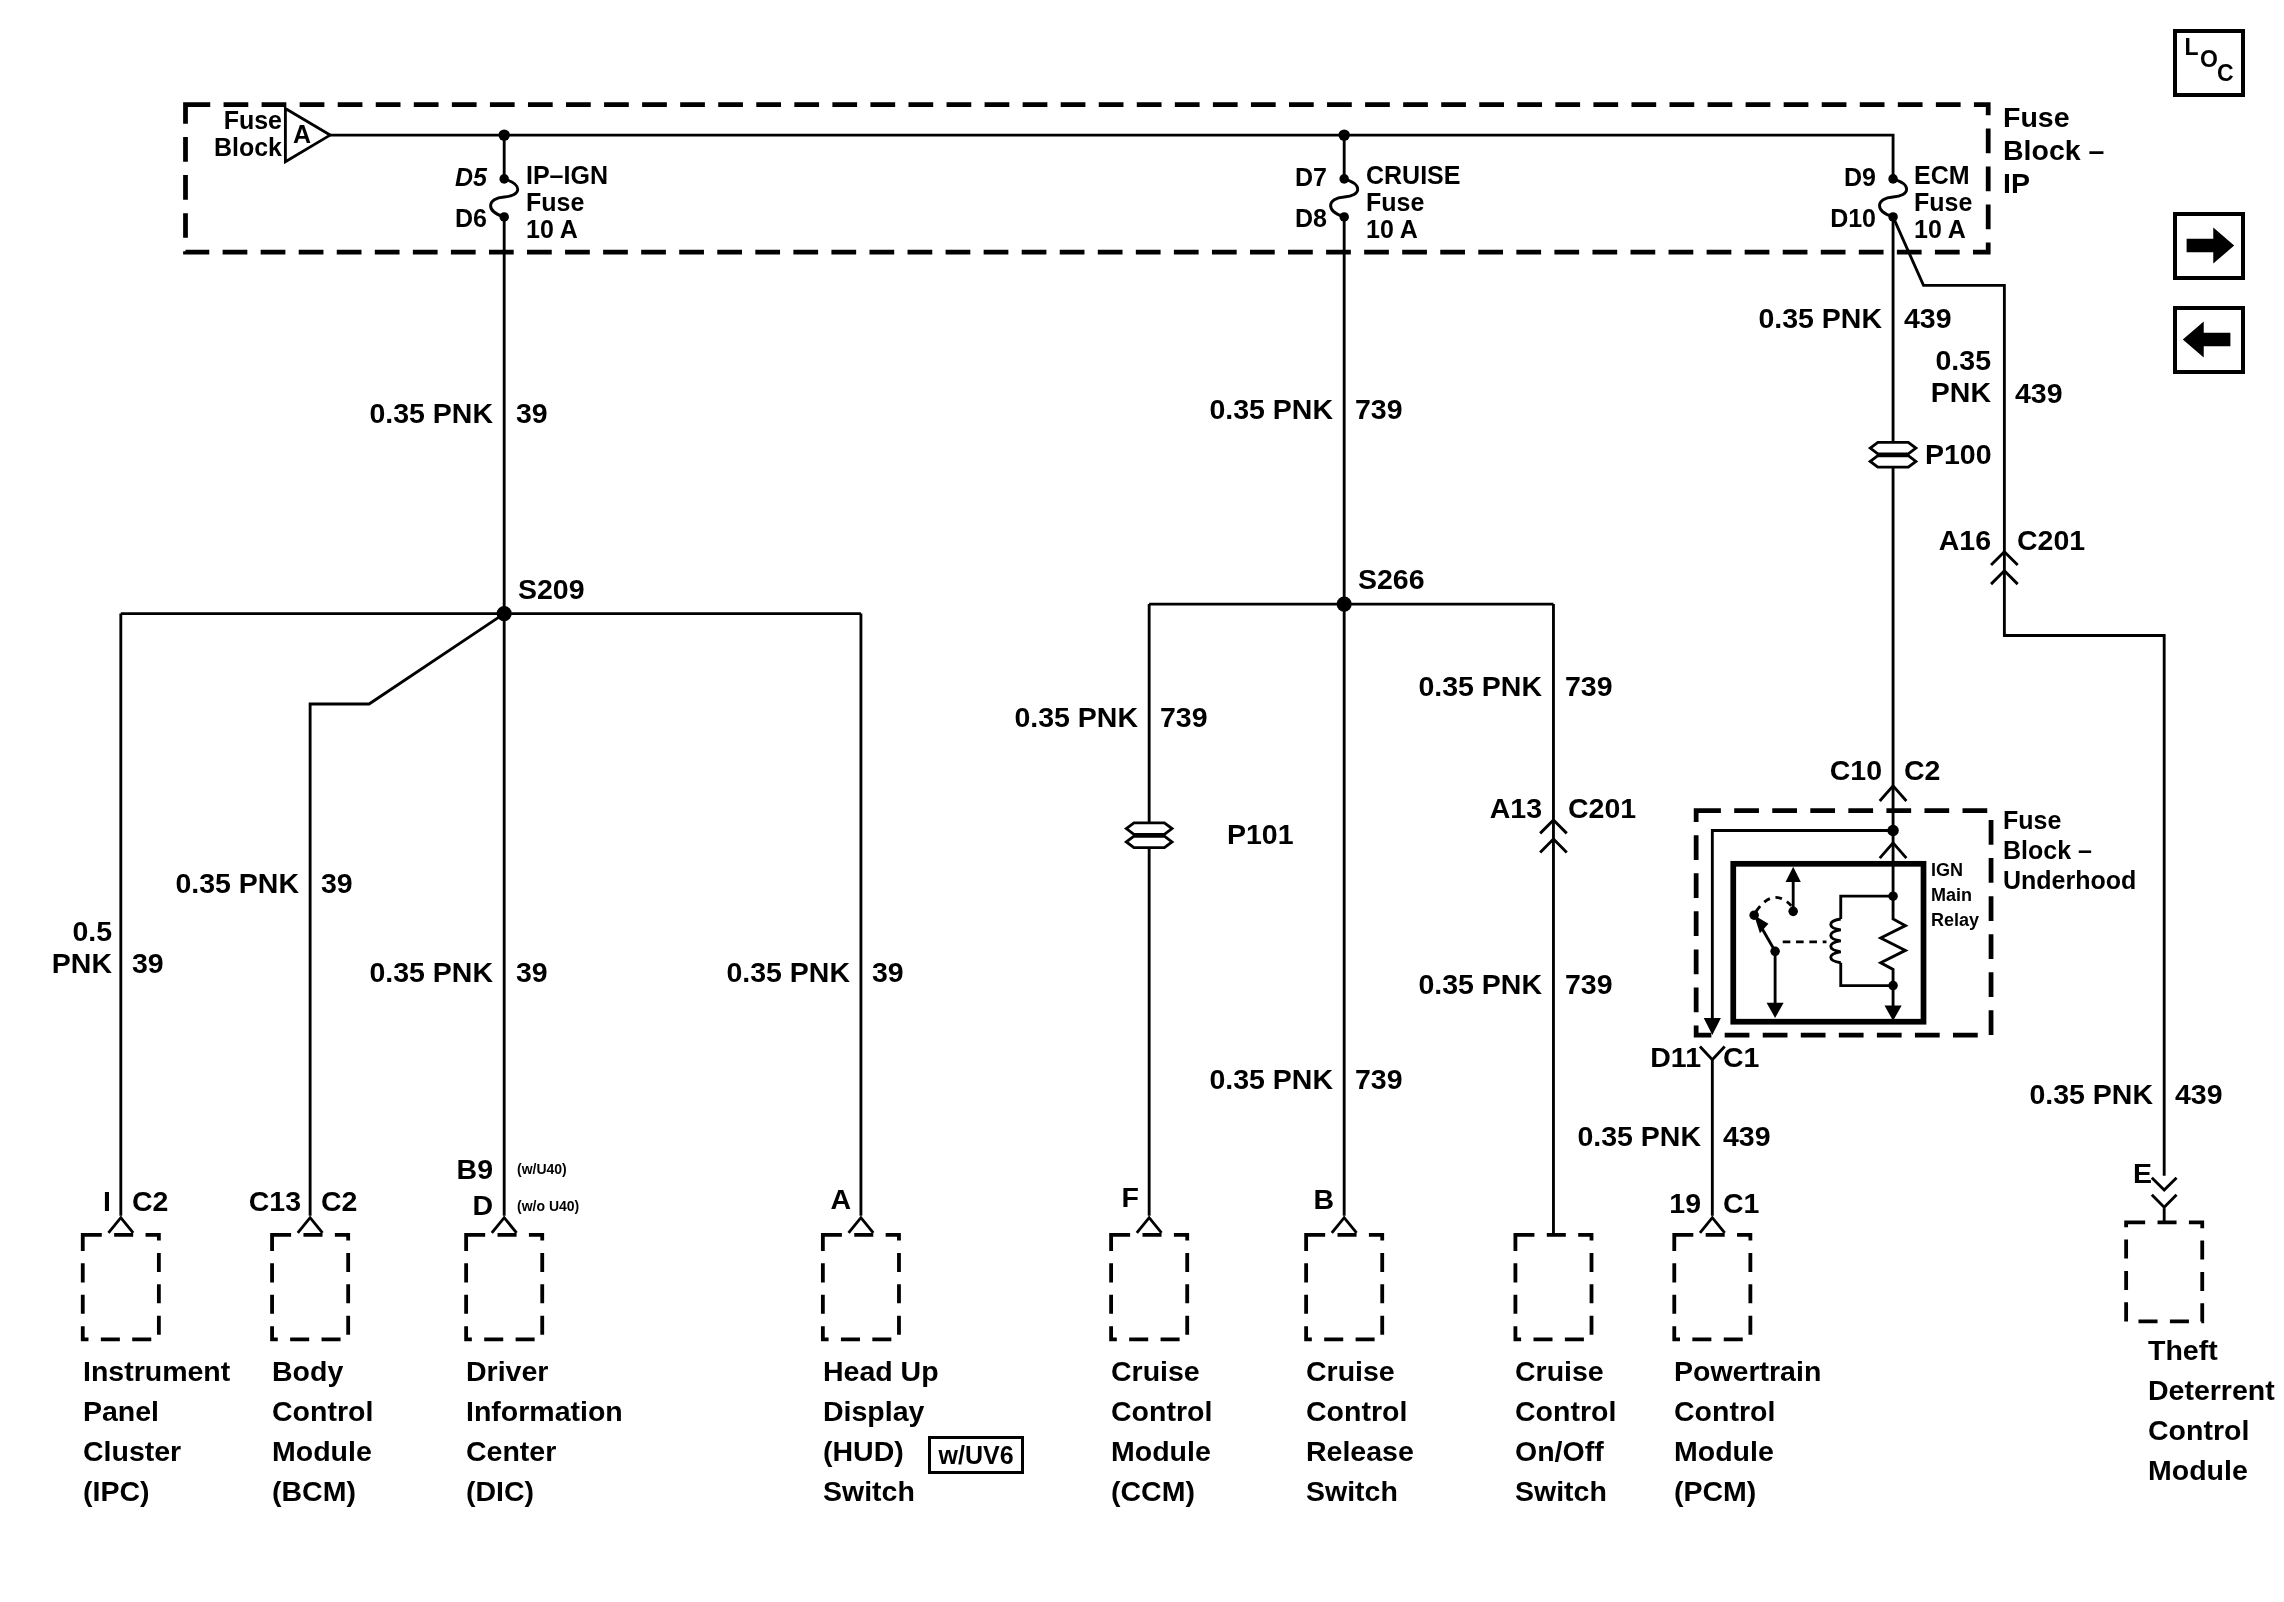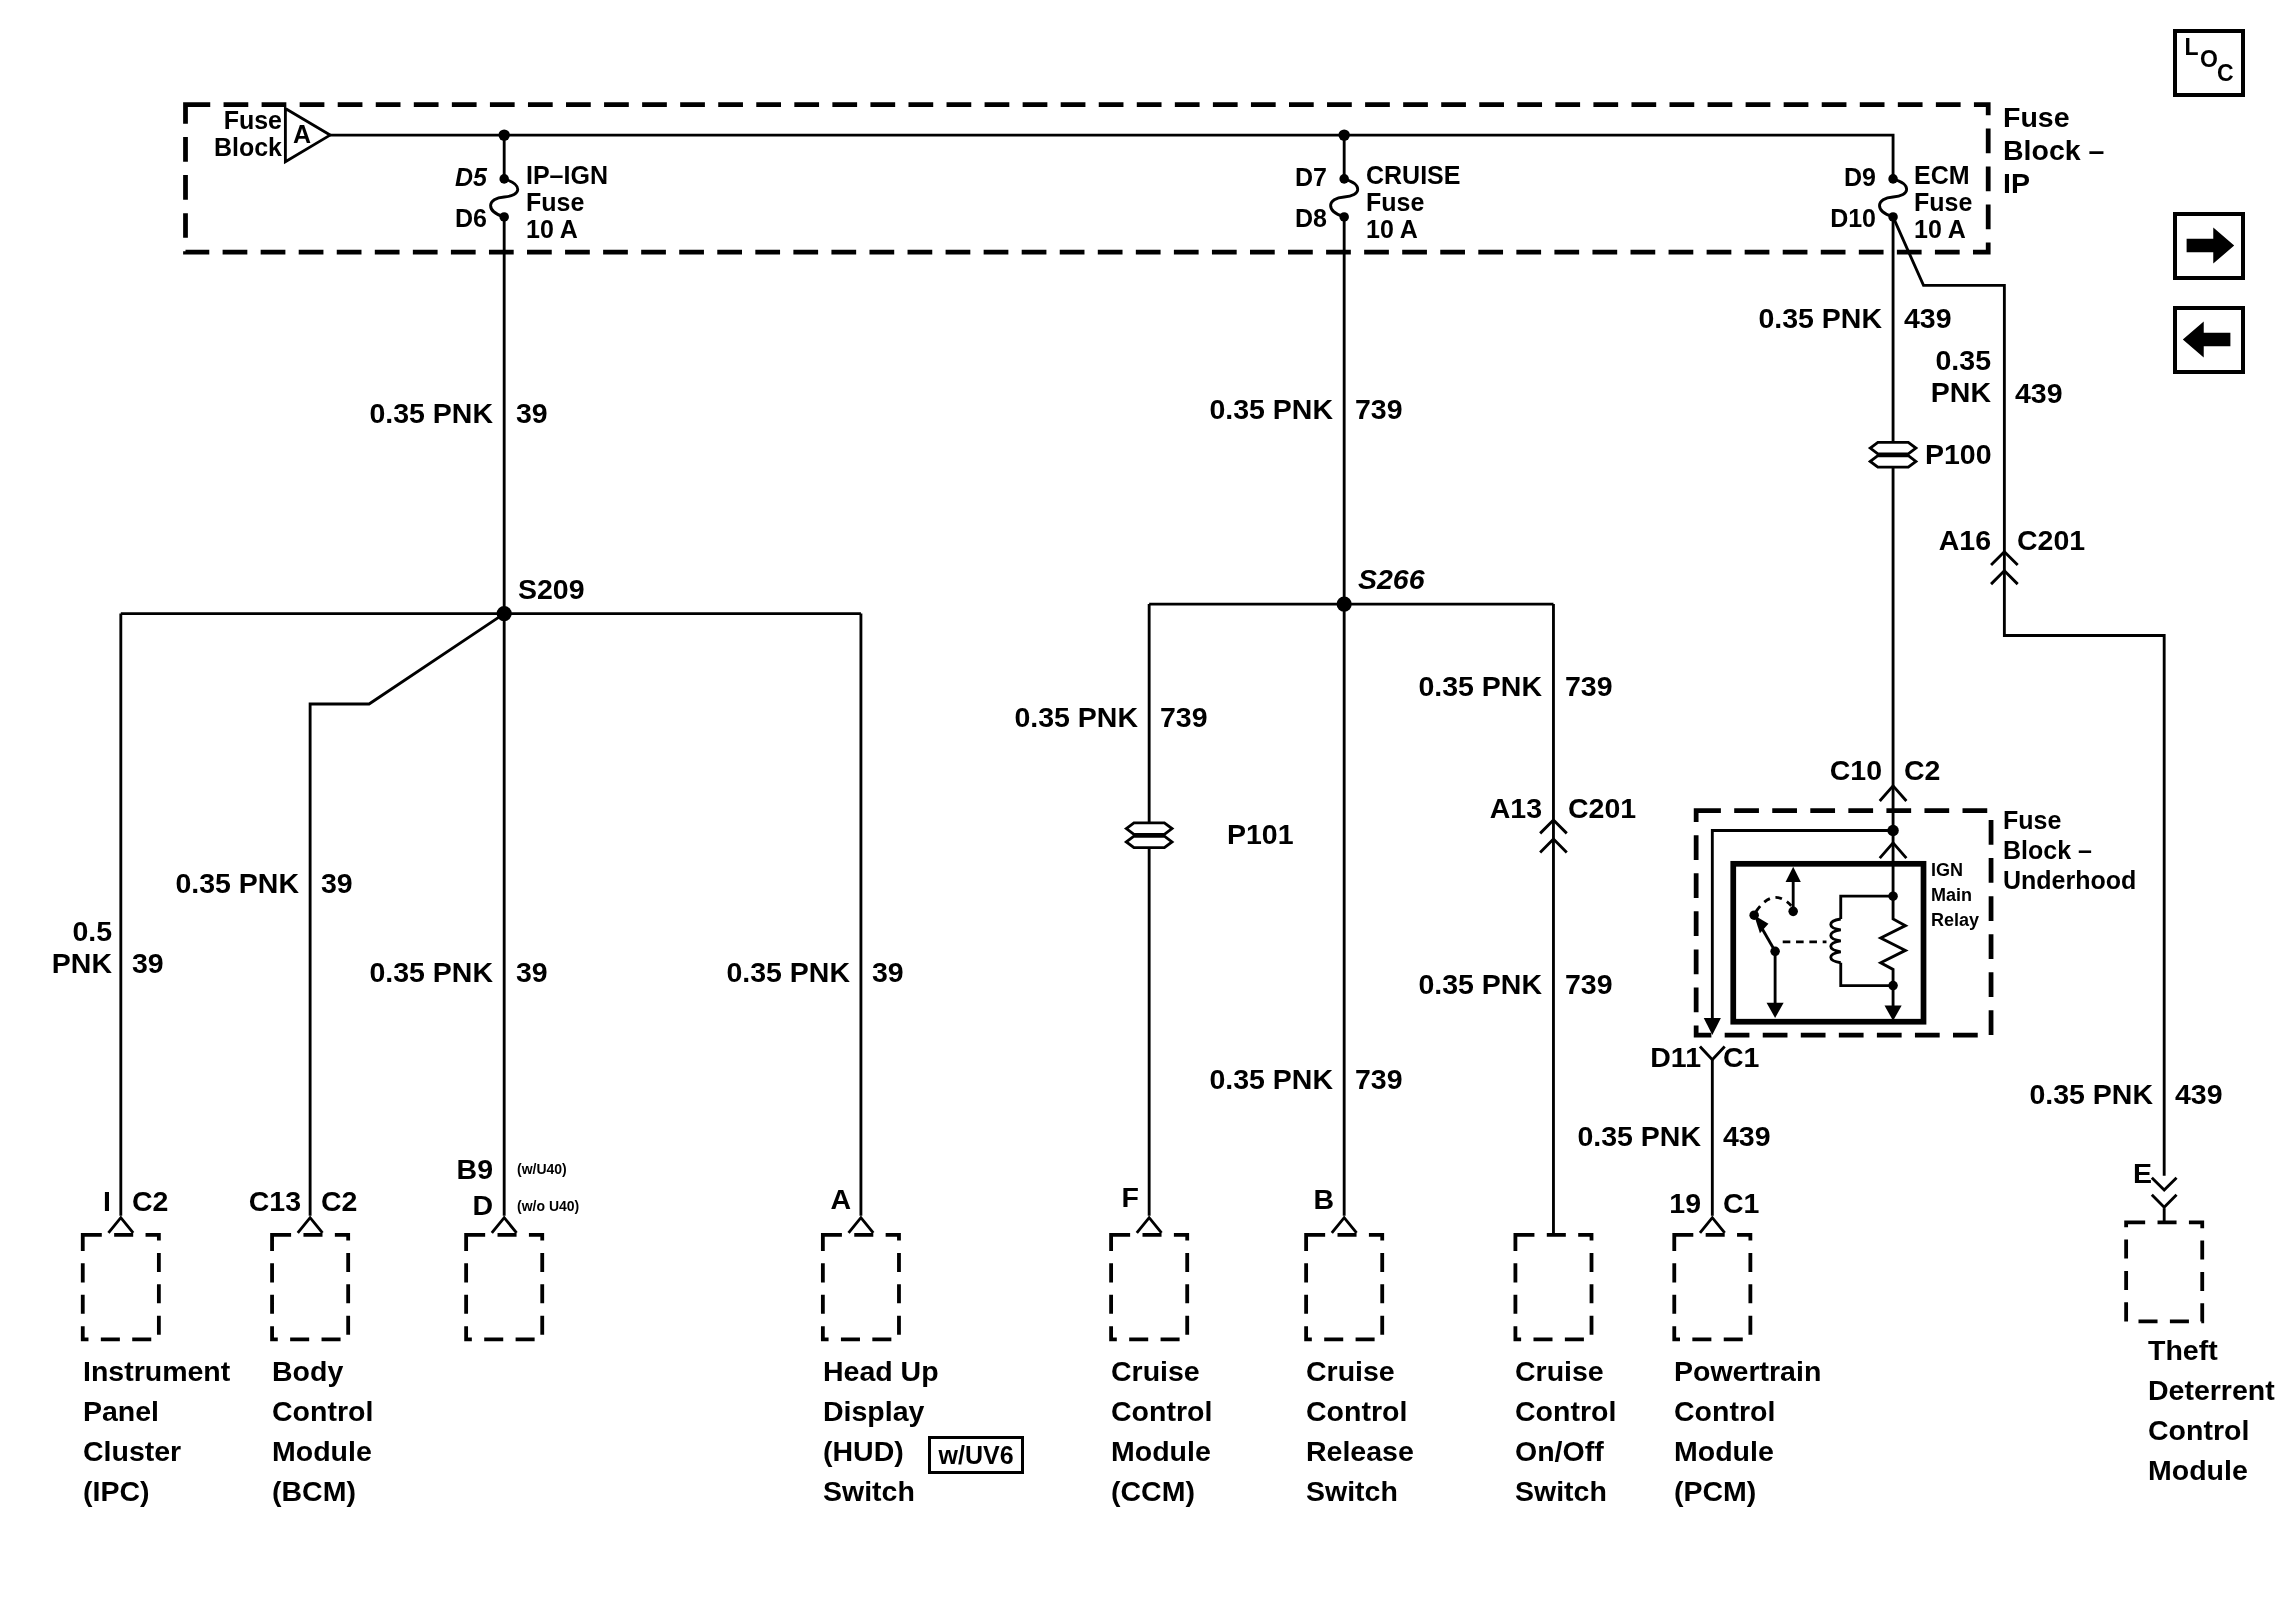--- a/index.html
+++ b/index.html
@@ -185,21 +185,21 @@
 
   <div class="t r fs26" style="left:1809px;top:164px;width:67px;">D9</div>
   <div class="t r fs26" style="left:1809px;top:205px;width:67px;">D10</div>
   <div class="t fs26" style="left:1914px;top:162px;">
     <div>ECM</div>
     <div>Fuse</div>
     <div>10 A</div>
   </div>
 
   <div class="t fs30" style="left:518px;top:573px;">S209</div>
-  <div class="t fs30" style="left:1358px;top:563px;font-style:italic;">S266</div>
+  <div class="t fs30" style="left:1358px;top:563px;">S266</div>
   <div class="t fs30" style="left:1925px;top:438px;">P100</div>
   <div class="t fs30" style="left:1181px;top:818px;margin-left:46px;">P101</div>
 
   <div class="t r fs30" style="left:1905px;top:524px;width:86px;">A16</div>
   <div class="t fs30" style="left:2017px;top:524px;">C201</div>
   <div class="t r fs30" style="left:1456px;top:792px;width:86px;">A13</div>
   <div class="t fs30" style="left:1568px;top:792px;">C201</div>
 
   <div class="t r fs30" style="left:1796px;top:754px;width:86px;">C10</div>
   <div class="t fs30" style="left:1904px;top:754px;">C2</div>
@@ -289,20 +289,26 @@
     <div>Panel</div>
     <div>Cluster</div>
     <div>(IPC)</div>
   </div>
   <div class="t name" style="left:272px;top:1351px;">
     <div>Body</div>
     <div>Control</div>
     <div>Module</div>
     <div>(BCM)</div>
   </div>
+  <div class="t name" style="left:466px;top:1351px;">
+    <div>Driver</div>
+    <div>Information</div>
+    <div>Center</div>
+    <div>(DIC)</div>
+  </div>
   <div class="t name" style="left:823px;top:1351px;">
     <div>Head Up</div>
     <div>Display</div>
     <div>(HUD)</div>
     <div>Switch</div>
   </div>
   <div class="uv6" style="left:928px;top:1436px;">w/UV6</div>
   <div class="t name" style="left:1111px;top:1351px;">
     <div>Cruise</div>
     <div>Control</div>

